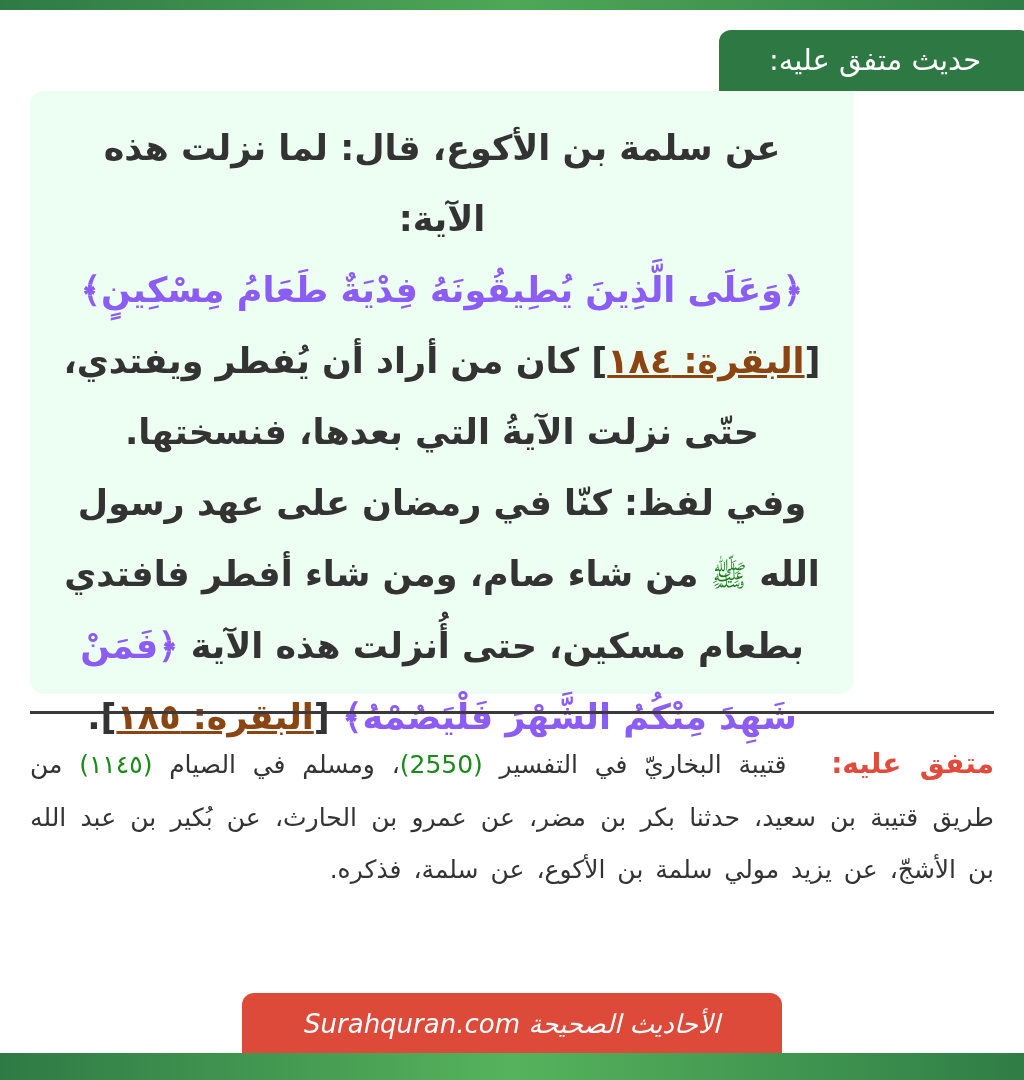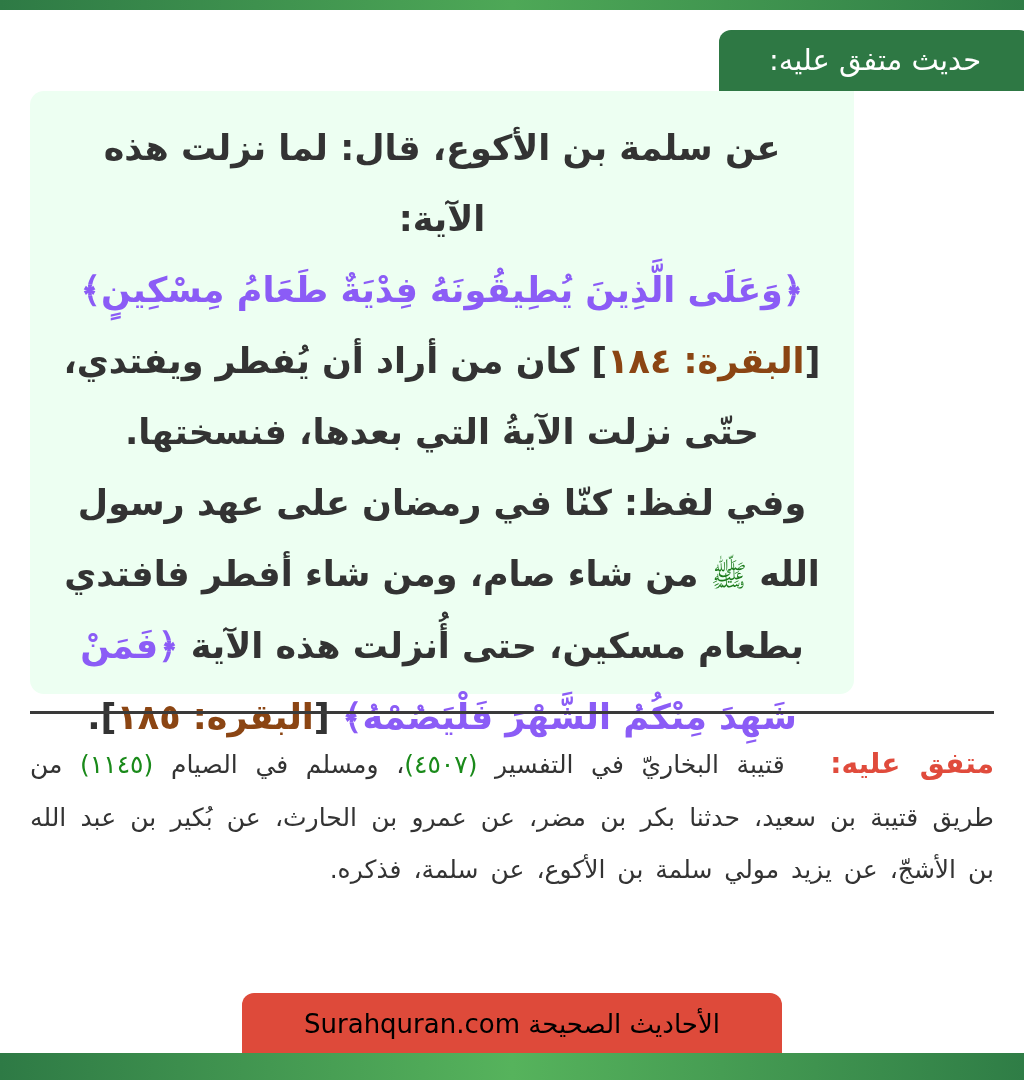--- a/index.html
+++ b/index.html
@@ -23,48 +23,49 @@
       direction: rtl;
     }
     .hadith-box {
       position: absolute; left: 30px; top: 91px; width: 824px; height: 603px;
       background: #edfff2; border-radius: 14px 0 14px 14px;
       box-sizing: border-box; padding: 22px 26px 0 26px;
       direction: rtl; text-align: center;
       color: #333333; font-weight: bold; font-size: 35px; line-height: 71px;
     }
     .ayah { color: #8b5cf6; }
-    .ref { color: #8b4513; }
+    .ref { color: #8b4513; text-decoration: underline; }
     .salla { color: #1a7a1a; font-size: 30px; font-weight: normal; }
     .divider {
       position: absolute; left: 30px; top: 711px; width: 964px; height: 3px;
       background: #3a3a3a;
     }
     .takhrij {
       position: absolute; left: 30px; top: 738px; width: 964px;
       direction: rtl; text-align: justify; text-align-last: right;
       color: #333333; font-size: 25px; line-height: 52.5px; word-spacing: 4px;
     }
     .takhrij-label { color: #e04b3c; font-weight: bold; font-size: 28px; margin-left: 28px; }
     .num { color: #1a8a1a; }
     .source-badge {
       position: absolute; left: 242px; top: 993px; width: 540px; height: 60px;
       background: #de4a3a; border-radius: 12px 12px 0 0;
-      color: #000000; font-size: 26px; line-height: 62px; text-align: center;
+      color: #ffffff; font-size: 26px; line-height: 62px; text-align: center;
       direction: rtl;
+      font-style: italic;
     }
   </style>
 </head>
 <body>
 
 <div class="top-bar"></div>
 
 <div class="label-tab">حديث متفق عليه:</div>
 
 <div class="hadith-box"><span>عن سلمة بن الأكوع، قال: لما نزلت هذه الآية:</span><br><span class="ayah">﴿وَعَلَى الَّذِينَ يُطِيقُونَهُ فِدْيَةٌ طَعَامُ مِسْكِينٍ﴾</span><br><span>[</span><span class="ref">البقرة: ١٨٤</span><span>]</span><span> كان من أراد أن يُفطر ويفتدي، حتّى نزلت الآيةُ التي بعدها، فنسختها.</span><br><span>وفي لفظ: كنّا في رمضان على عهد رسول الله </span><span class="salla">ﷺ</span><span> من شاء صام، ومن شاء أفطر فافتدي بطعام مسكين، حتى أُنزلت هذه الآية </span><span class="ayah">﴿فَمَنْ شَهِدَ مِنْكُمُ الشَّهْرَ فَلْيَصُمْهُ﴾</span><span> [</span><span class="ref">البقرة: ١٨٥</span><span>].</span></div>
 
 <div class="divider"></div>
 
-<div class="takhrij"><span class="takhrij-label">متفق عليه:</span><span> قتيبة البخاريّ في التفسير </span><span class="num">(٤٥٠٧)</span><span>، ومسلم في الصيام </span><span class="num">(١١٤٥)</span><span> من طريق قتيبة بن سعيد، حدثنا بكر بن مضر، عن عمرو بن الحارث، عن بُكير بن عبد الله بن الأشجّ، عن يزيد مولي سلمة بن الأكوع، عن سلمة، فذكره.</span></div>
+<div class="takhrij"><span class="takhrij-label">متفق عليه:</span><span> قتيبة البخاريّ في التفسير </span><span class="num">(2550)</span><span>، ومسلم في الصيام </span><span class="num">(١١٤٥)</span><span> من طريق قتيبة بن سعيد، حدثنا بكر بن مضر، عن عمرو بن الحارث، عن بُكير بن عبد الله بن الأشجّ، عن يزيد مولي سلمة بن الأكوع، عن سلمة، فذكره.</span></div>
 
 <div class="source-badge">الأحاديث الصحيحة Surahquran.com</div>
 
 <div class="bottom-bar"></div>
 
 </body></html>

